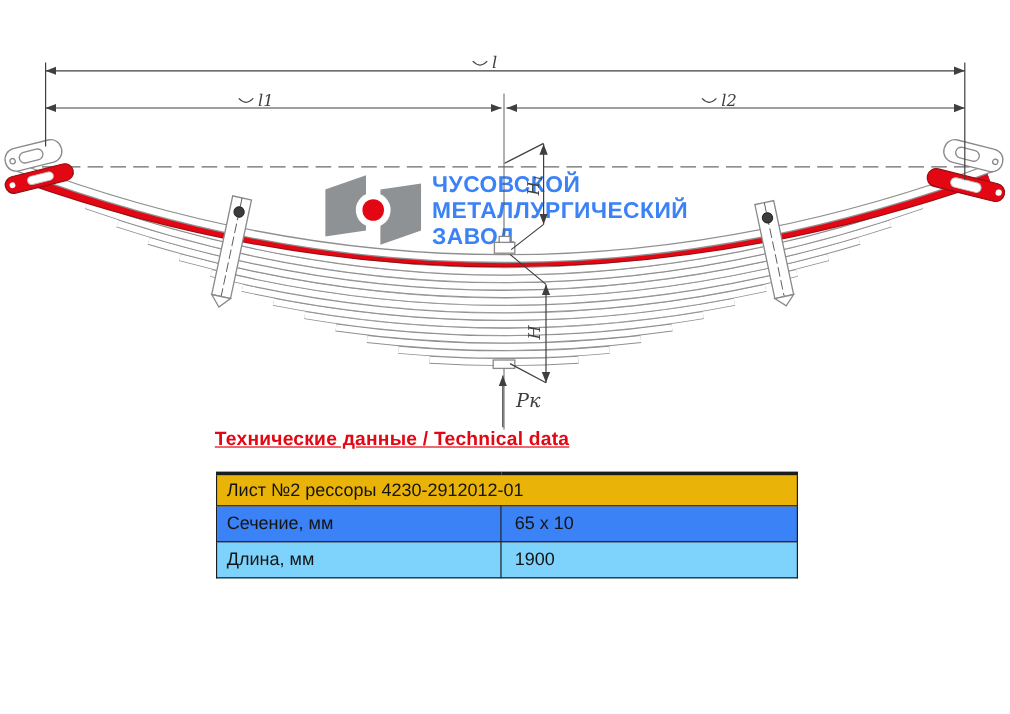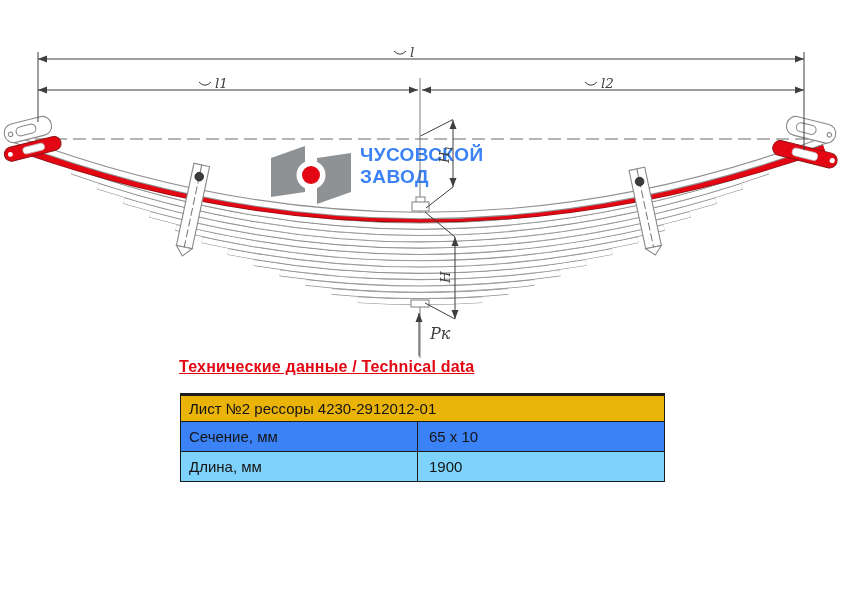--- a/index.html
+++ b/index.html
@@ -53,20 +53,21 @@
 
 <div class="logo">
   <svg class="logo-mark" viewBox="0 0 80 66" aria-hidden="true">
     <polygon points="0,16 34,4 34,50 0,55" fill="#8f9295"></polygon>
     <polygon points="46,16 80,11 80,50 46,62" fill="#8f9295"></polygon>
     <circle cx="40" cy="33" r="14.5" fill="#ffffff"></circle>
     <circle cx="40" cy="33" r="9" fill="#e30613"></circle>
   </svg>
   <div class="logo-text">
     <div>ЧУСОВСКОЙ</div>
+    <div>МЕТАЛЛУРГИЧЕСКИЙ</div>
     <div>ЗАВОД</div>
   </div>
 </div>
 
 <svg class="drawing" width="842" height="362" viewBox="0 0 842 362">
   <defs>
     <marker id="arr" viewBox="0 0 9 9" refX="9" refY="4.5" markerWidth="9" markerHeight="9" markerUnits="userSpaceOnUse" orient="auto-start-reverse">
       <path d="M0,1 L9,4.5 L0,8 Z" fill="#3f3f3f"></path>
     </marker>
   </defs>

